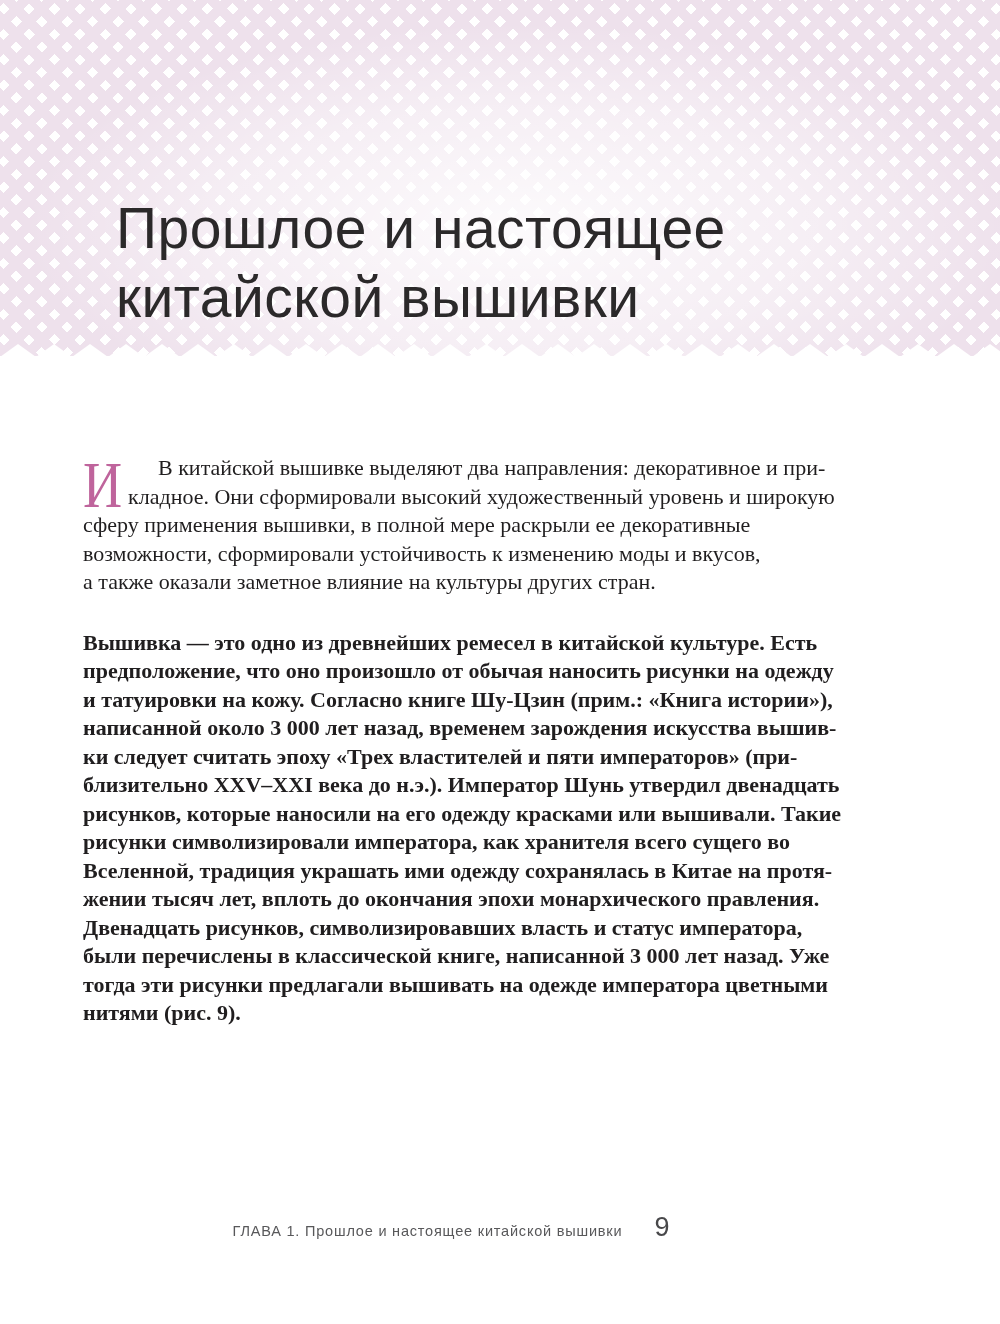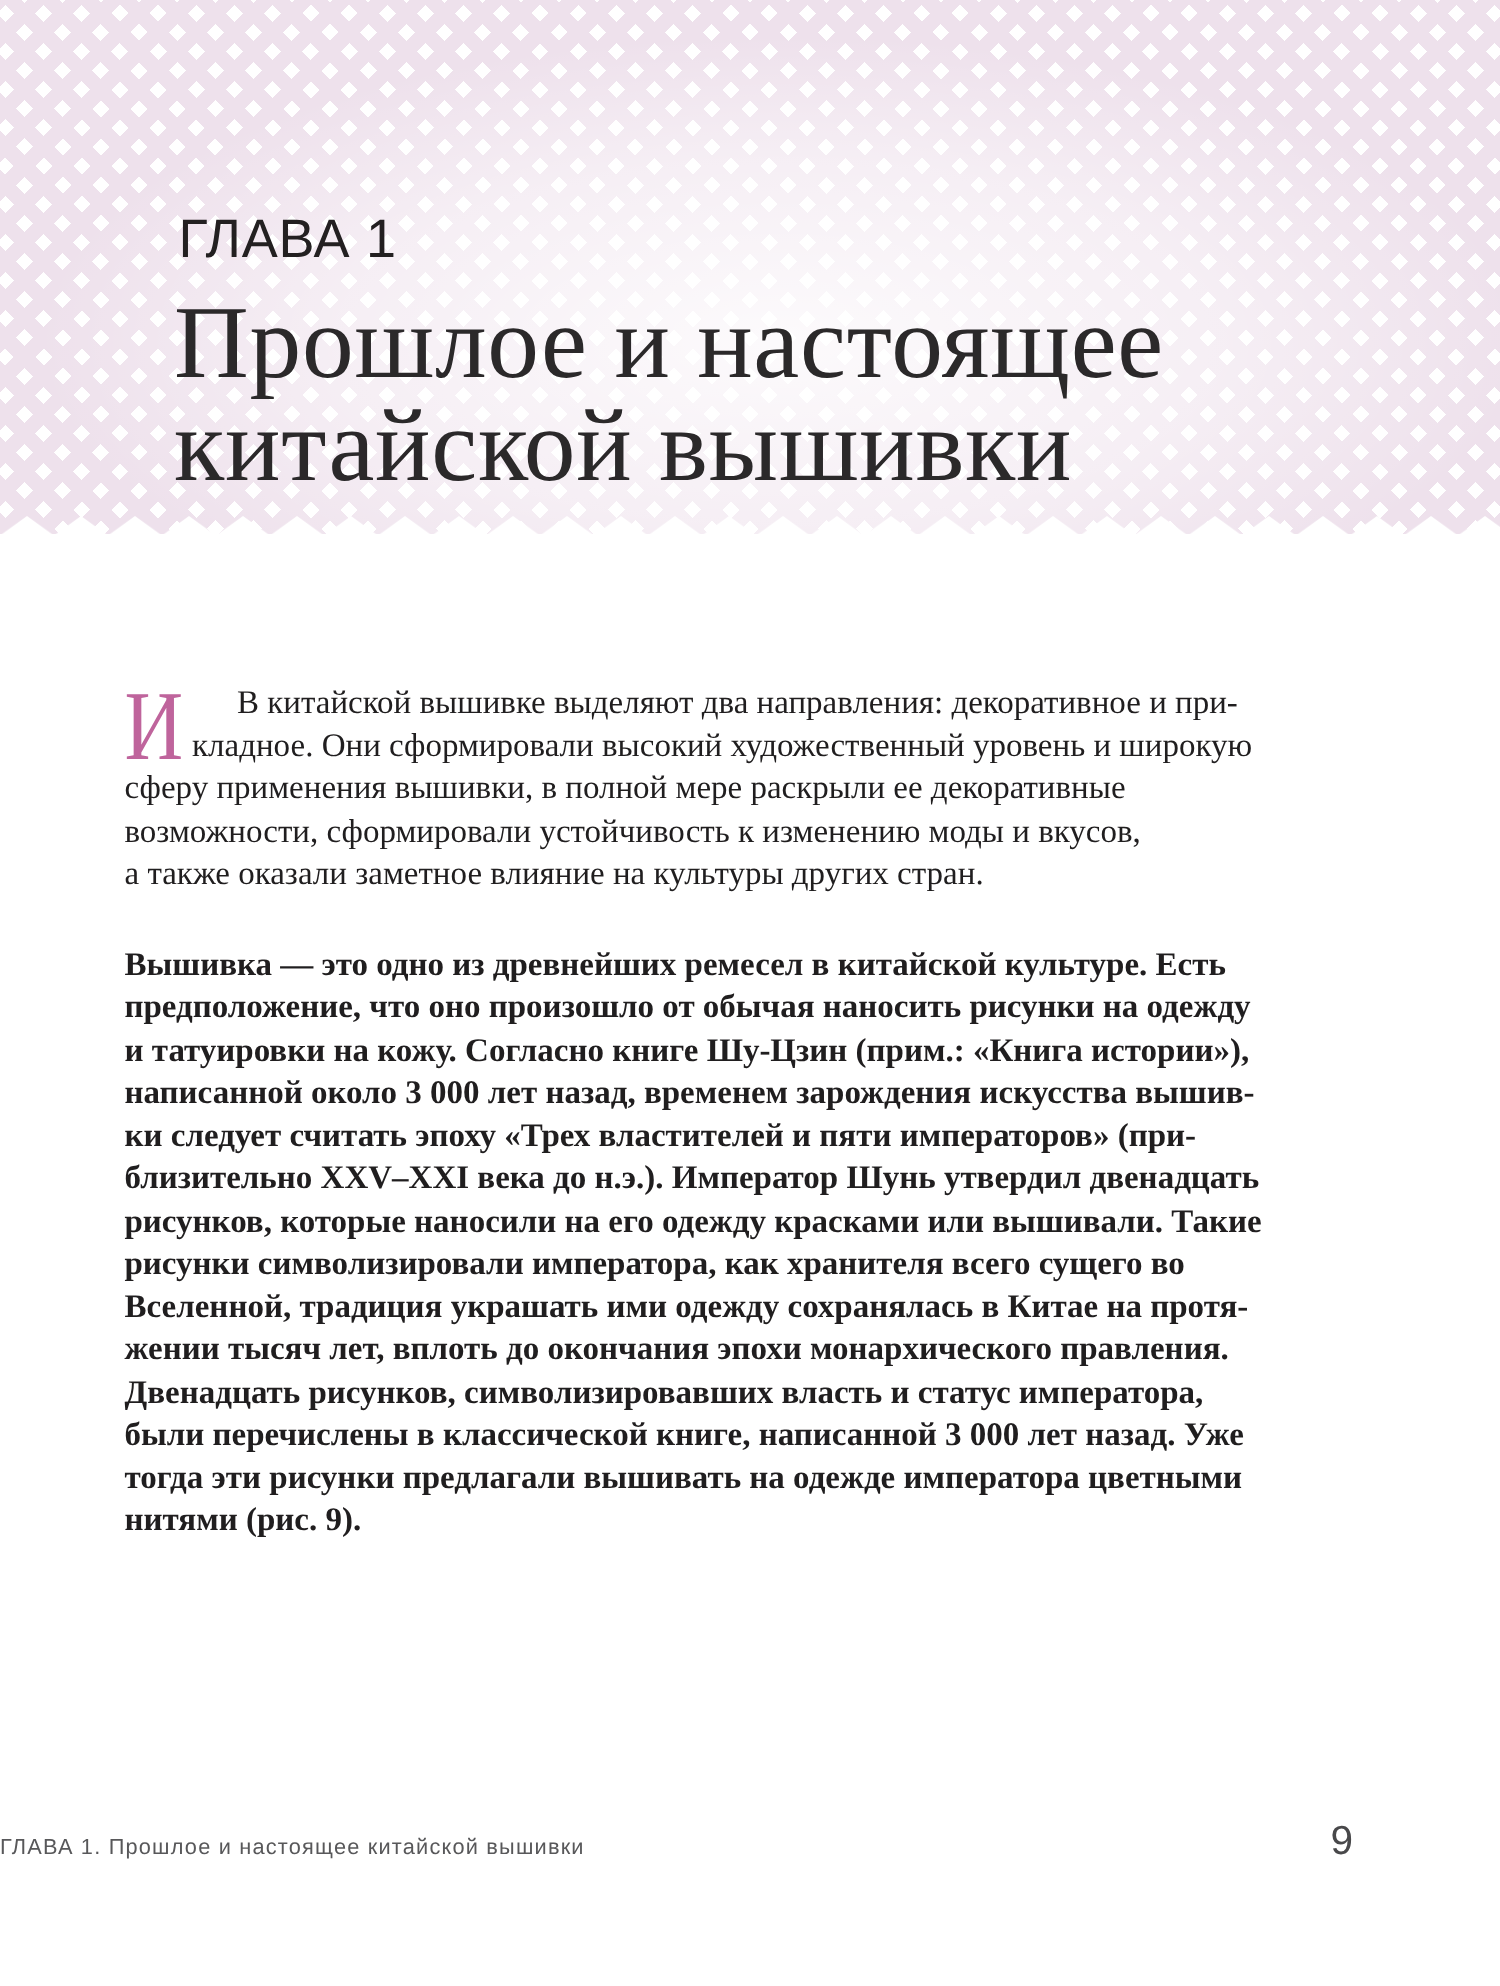--- a/index.html
+++ b/index.html
@@ -28,22 +28,22 @@
   .zigzag { position:absolute; left:0; bottom:-1px; display:block; }
 
   .kicker {
     position:absolute; left:119px; top:138px;
     font-family:"Liberation Sans", sans-serif;
     font-size:36px; font-weight:500; letter-spacing:0.5px;
     color:#232021;
   }
   .chapter-title {
     position:absolute; left:116px; top:194px;
-    font-family:Liberation Serif, serif;
-    font-size:69px; font-weight:300; line-height:69px; letter-spacing:0.5px;
+    font-family:Liberation Sans, sans-serif;
+    font-size:57px; font-weight:300; line-height:69px; letter-spacing:0.5px;
     color:#2b292a; white-space:pre-line;
   }
 
   
   .content {
     position:absolute; left:83px; top:454px; width:842px;
     font-size:22px; line-height:28.5px; color:#201e1f;
   }
   .content p { margin:0; white-space:pre-line; }
   .dropcap {
@@ -58,21 +58,21 @@
     margin:43px 0 0 0;
     font-family:"Liberation Sans", sans-serif;
     font-size:30px; font-weight:300; line-height:36px; letter-spacing:0.3px;
     color:#d685b2;
   }
   .para-c { margin-top:32px !important;font-weight:bold; }
 
   
   .footer {
     position:absolute; top:1212px; left:0; right:98px;
-    display:flex; justify-content:space-between; align-items:baseline; gap:32px;
+    display:flex; justify-content:center; align-items:baseline; gap:32px;
     font-family:"Liberation Sans", sans-serif;
   }
   .running-title { font-size:14.5px; letter-spacing:0.8px; color:#58585a; }
   .page-number  { font-size:27px; font-weight:300; color:#48484a; }
 </style>
 </head>
 <body>
 
 <div class="page">
 
@@ -81,21 +81,20 @@
     <svg class="zigzag" width="1000" height="13" viewBox="0 0 1000 13" preserveAspectRatio="none">
       <defs>
         <pattern id="teeth" width="36" height="13" patternUnits="userSpaceOnUse">
           <path d="M0 13 L18 0 L36 13 Z" fill="#ffffff"></path>
         </pattern>
       </defs>
       <rect width="1000" height="13" fill="url(#teeth)"></rect>
     </svg>
   </div>
 
-  <div class="kicker">ГЛАВА 1</div>
 
   <h1 class="chapter-title" style="margin:0; font-weight:300;">Прошлое и настоящее
 китайской вышивки</h1>
 
   <div class="content">
 
     <p class="para-a"><span class="dropcap">И</span></p>
 
     <p class="para-b">В китайской вышивке выделяют два направления: декоративное и при-
 кладное. Они сформировали высокий художественный уровень и широкую

